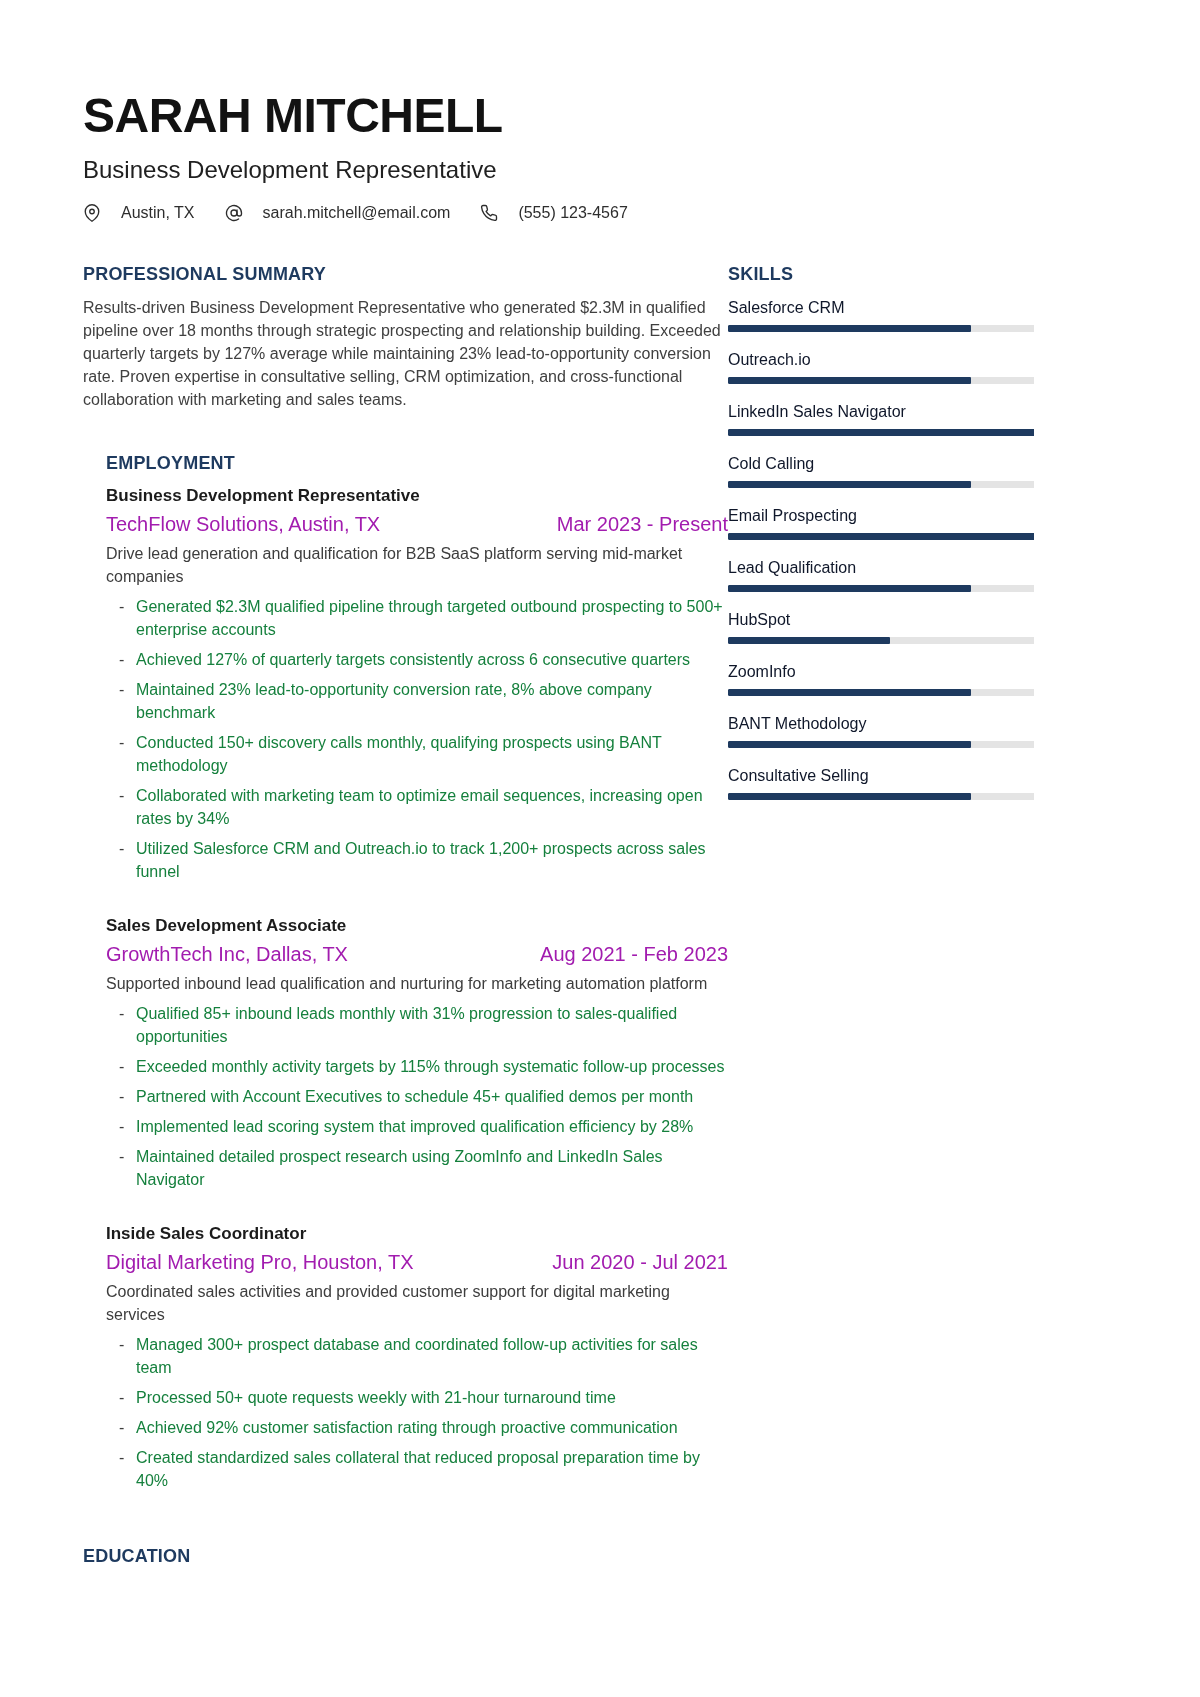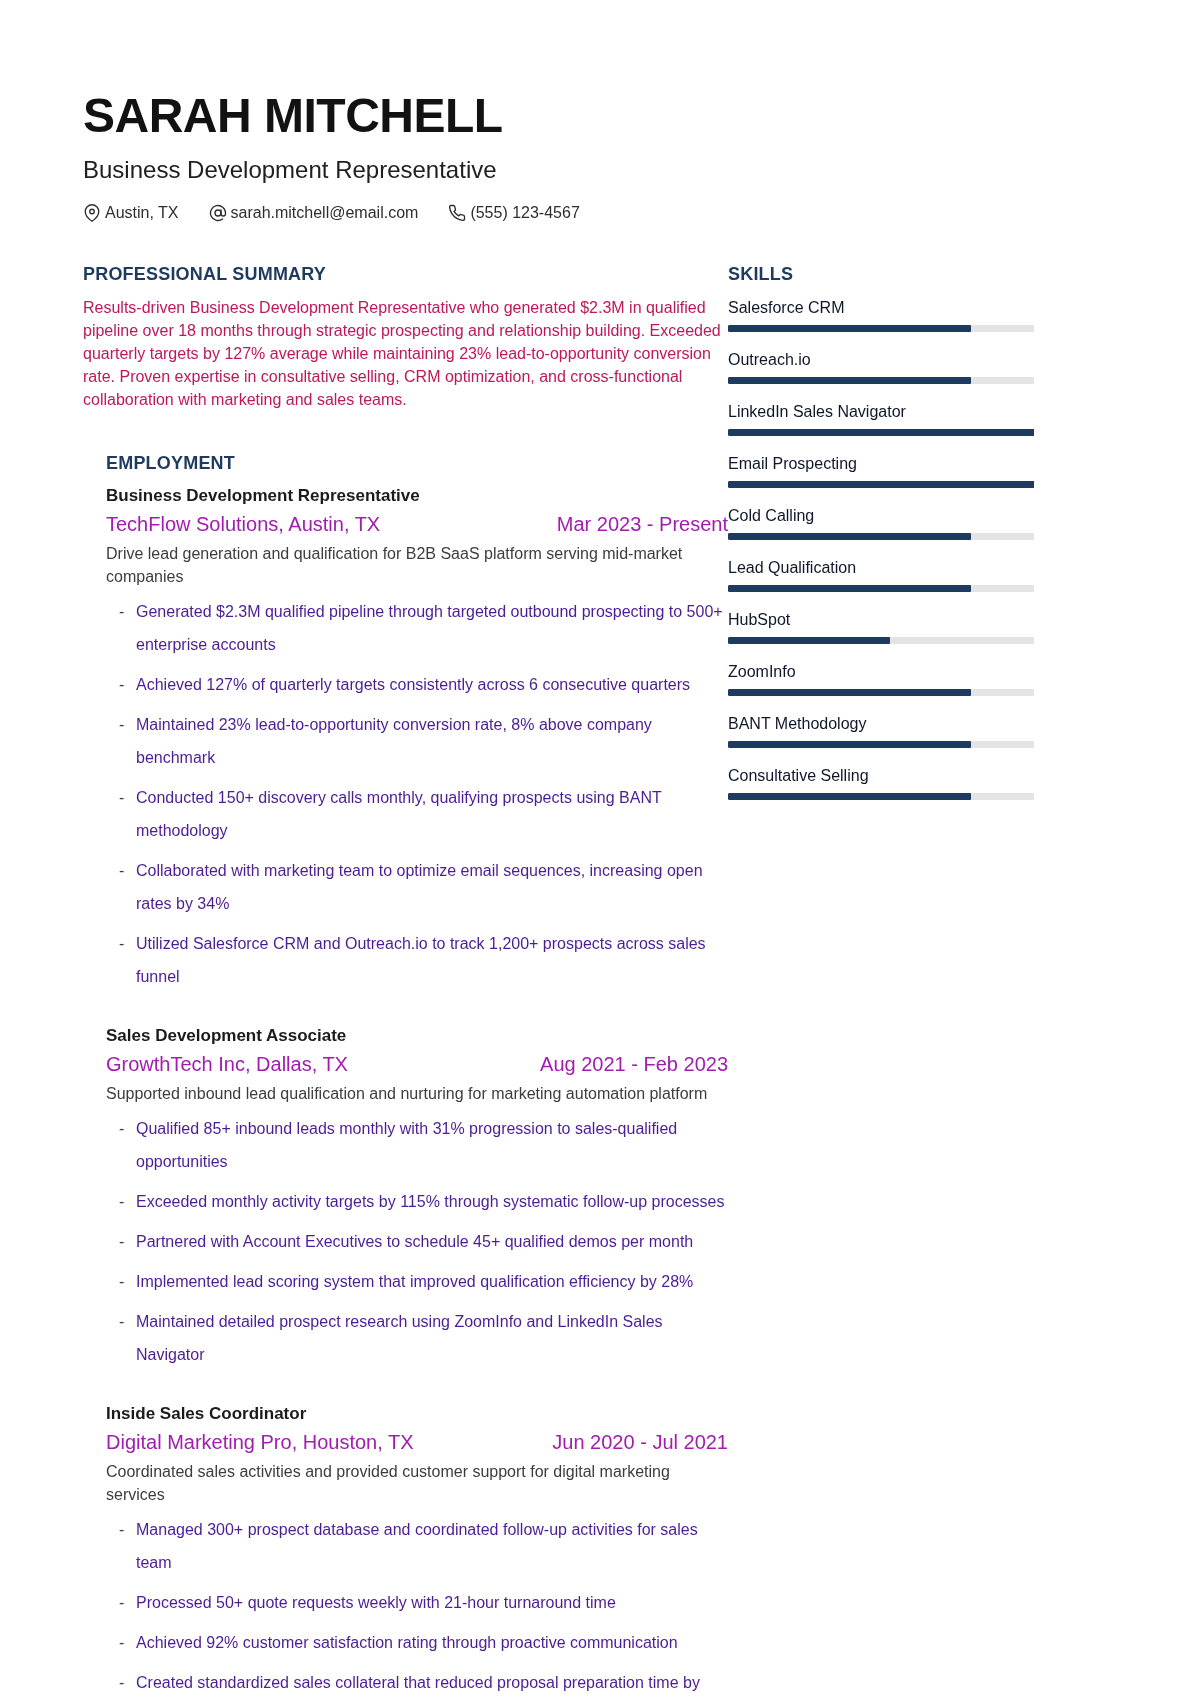--- a/index.html
+++ b/index.html
@@ -20,46 +20,46 @@
     font-weight: 700;
     color: #121212;
     letter-spacing: -0.5px;
     line-height: 1.0;
   }
   .job-headline { font-size: 24px; color: #202020; margin-top: 16px; line-height: 1.2; }
   .contact-row {
     display: flex; align-items: center; gap: 30px;
     margin-top: 19px; font-size: 16px; color: #2e2e2e;
   }
-  .contact-item { display: flex; align-items: flex-end; gap: 4px; }
+  .contact-item { display: flex; align-items: flex-end; gap: 20px; }
   .contact-item svg { display: block; }
 
   
   .columns { display: flex; margin-top: 42px; }
   .col-main { width: 645px; flex: 0 0 645px; }
   .col-side { width: 324px; flex: 0 0 324px; }
 
   .section-heading {
     font-size: 18px; font-weight: 700;
     color: var(--accent, #1e3a5f);
     letter-spacing: 0.2px;
     margin: 0 0 12px 0; line-height: 20px;
   }
 
-  .summary-text { font-size: 16px; line-height: 23px; color: #be185d; }
+  .summary-text { font-size: 16px; line-height: 23px; color: #404040; }
 
   .employment-section { margin-top: 42px; margin-left: 23px; }
   .job-block { margin-bottom: 32px; }
   .job-title { font-size: 17px; font-weight: 700; color: #1b1b1b; line-height: 22px; margin-bottom: 6px; }
   .job-meta { display: flex; justify-content: space-between; align-items: baseline; font-size: 20px; color: #a21caf; line-height: 22px; margin-bottom: 7px; }
   .job-desc { font-size: 16px; line-height: 23px; color: #3d3d3d; margin-bottom: 7px; }
   ul.bullets { list-style: none; margin: 0; padding: 0 0 0 13px; }
   ul.bullets li {
     position: relative; padding-left: 17px;
-    font-size: 16px; line-height: 33px; color: #4c1d95;
+    font-size: 16px; line-height: 23px; color: #15803d;
     margin-bottom: 7px;
   }
   ul.bullets li::before { content: "-"; position: absolute; left: 0; color: #3d3d3d; }
 
   .education-section { margin-top: 54px; }
 
   
   .skill-item { margin-bottom: 16px; }
   .skill-name { font-size: 16px; color: #0f172a; line-height: 23px; }
   .skill-track { height: 7px; background: var(--track, #e4e4e4); margin-top: 6px; border-radius: 1px; overflow: hidden; }
@@ -186,29 +186,29 @@
                 <div class="skill-fill" style="width: 75%;"></div>
               </div>
             </div>
             <div class="skill-item">
               <div class="skill-name">LinkedIn Sales Navigator</div>
               <div class="skill-track">
                 <div class="skill-fill" style="width: 100%;"></div>
               </div>
             </div>
             <div class="skill-item">
+              <div class="skill-name">Cold Calling</div>
+              <div class="skill-track">
+                <div class="skill-fill" style="width: 75%;"></div>
+              </div>
+            </div>
+            <div class="skill-item">
               <div class="skill-name">Email Prospecting</div>
               <div class="skill-track">
                 <div class="skill-fill" style="width: 100%;"></div>
-              </div>
-            </div>
-            <div class="skill-item">
-              <div class="skill-name">Cold Calling</div>
-              <div class="skill-track">
-                <div class="skill-fill" style="width: 75%;"></div>
               </div>
             </div>
             <div class="skill-item">
               <div class="skill-name">Lead Qualification</div>
               <div class="skill-track">
                 <div class="skill-fill" style="width: 75%;"></div>
               </div>
             </div>
             <div class="skill-item">
               <div class="skill-name">HubSpot</div>

